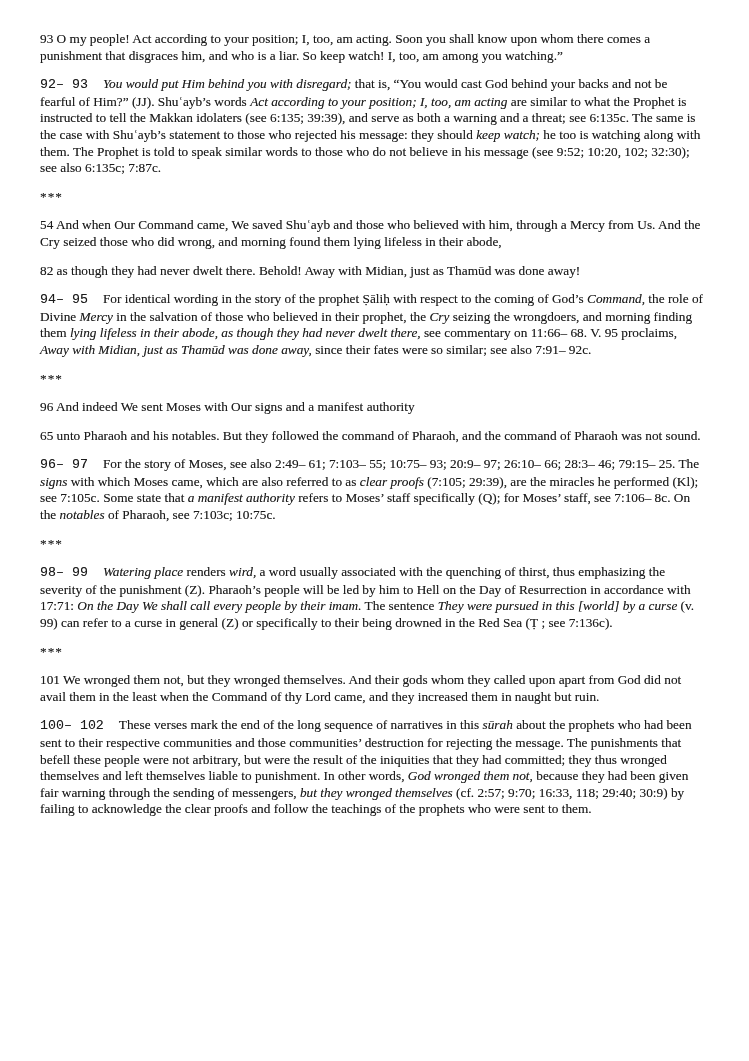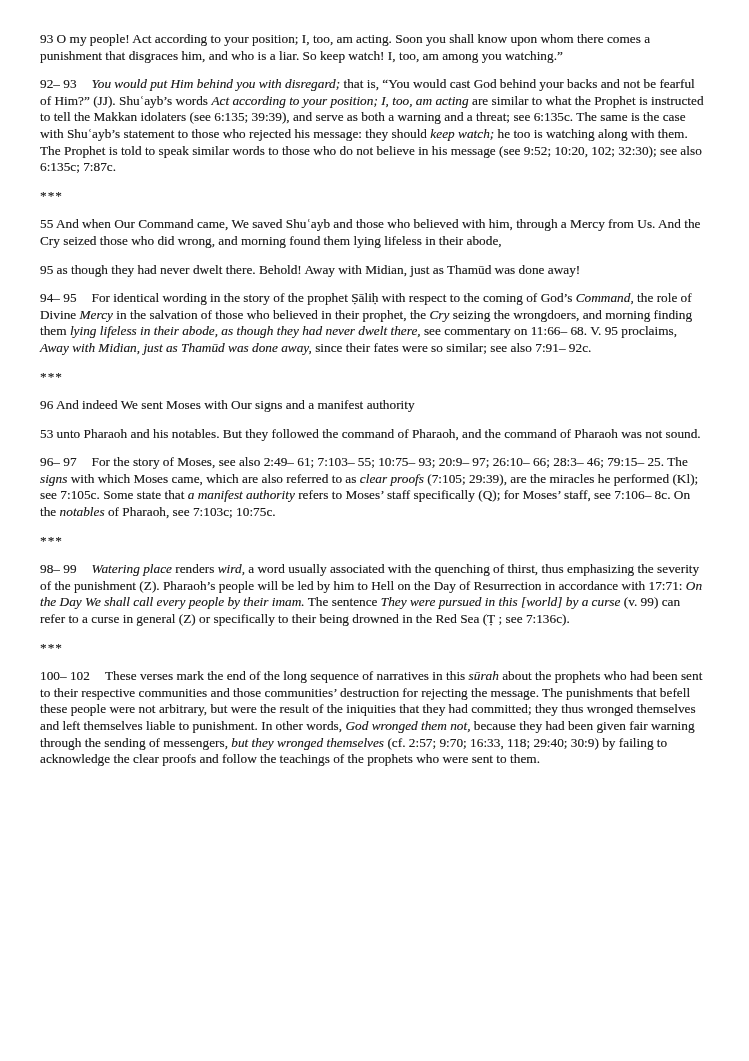--- a/index.html
+++ b/index.html
@@ -30,37 +30,39 @@
     margin: 0 0 12px 0;
     padding: 0;
   }
   .content p.separator {
     letter-spacing: 1px;
   }
   .ref {
     display: inline-block;
     padding-right: 15px;
     white-space: pre;
+    font-family: Liberation Mono, monospace;
   }
   .seg { font-style: normal; }
   .seg.i { font-style: italic; font-family: Liberation Serif, serif; }
 </style>
 </head>
 <body>
 
 <div class="page">
   <div class="content" id="content">
       <p class="verse"><span class="seg">93 O my people! Act according to your position; I, too, am acting. Soon you shall know upon whom there comes a punishment that disgraces him, and who is a liar. So keep watch! I, too, am among you watching.”</span></p>
       <p class="commentary"><span class="ref">92– 93</span><span class="seg i">You would put Him behind you with disregard;</span><span class="seg"> that is, “You would cast God behind your backs and not be fearful of Him?” (JJ). Shuʿayb’s words </span><span class="seg i">Act according to your position; I, too, am acting</span><span class="seg"> are similar to what the Prophet is instructed to tell the Makkan idolaters (see 6:135; 39:39), and serve as both a warning and a threat; see 6:135c. The same is the case with Shuʿayb’s statement to those who rejected his message: they should </span><span class="seg i">keep watch;</span><span class="seg"> he too is watching along with them. The Prophet is told to speak similar words to those who do not believe in his message (see 9:52; 10:20, 102; 32:30); see also 6:135c; 7:87c.</span></p>
       <p class="separator">***</p>
-      <p class="verse"><span class="seg">55 And when Our Command came, We saved Shuʿayb and those who believed with him, through a Mercy from Us. And the Cry seized those who did wrong, and morning found them lying lifeless in their abode,</span></p>
-      <p class="verse"><span class="seg">95 as though they had never dwelt there. Behold! Away with Midian, just as Thamūd was done away!</span></p>
+      <p class="verse"><span class="seg">54 And when Our Command came, We saved Shuʿayb and those who believed with him, through a Mercy from Us. And the Cry seized those who did wrong, and morning found them lying lifeless in their abode,</span></p>
+      <p class="verse"><span class="seg">82 as though they had never dwelt there. Behold! Away with Midian, just as Thamūd was done away!</span></p>
       <p class="commentary"><span class="ref">94– 95</span><span class="seg">For identical wording in the story of the prophet Ṣāliḥ with respect to the coming of God’s </span><span class="seg i">Command,</span><span class="seg"> the role of Divine </span><span class="seg i">Mercy</span><span class="seg"> in the salvation of those who believed in their prophet, the </span><span class="seg i">Cry</span><span class="seg"> seizing the wrongdoers, and morning finding them </span><span class="seg i">lying lifeless in their abode, as though they had never dwelt there,</span><span class="seg"> see commentary on 11:66– 68. V. 95 proclaims, </span><span class="seg i">Away with Midian, just as Thamūd was done away,</span><span class="seg"> since their fates were so similar; see also 7:91– 92c.</span></p>
       <p class="separator">***</p>
       <p class="verse"><span class="seg">96 And indeed We sent Moses with Our signs and a manifest authority</span></p>
-      <p class="verse"><span class="seg">53 unto Pharaoh and his notables. But they followed the command of Pharaoh, and the command of Pharaoh was not sound.</span></p>
+      <p class="verse"><span class="seg">65 unto Pharaoh and his notables. But they followed the command of Pharaoh, and the command of Pharaoh was not sound.</span></p>
       <p class="commentary"><span class="ref">96– 97</span><span class="seg">For the story of Moses, see also 2:49– 61; 7:103– 55; 10:75– 93; 20:9– 97; 26:10– 66; 28:3– 46; 79:15– 25. The </span><span class="seg i">signs</span><span class="seg"> with which Moses came, which are also referred to as </span><span class="seg i">clear proofs</span><span class="seg"> (7:105; 29:39), are the miracles he performed (Kl); see 7:105c. Some state that </span><span class="seg i">a manifest authority</span><span class="seg"> refers to Moses’ staff specifically (Q); for Moses’ staff, see 7:106– 8c. On the </span><span class="seg i">notables</span><span class="seg"> of Pharaoh, see 7:103c; 10:75c.</span></p>
       <p class="separator">***</p>
       <p class="commentary"><span class="ref">98– 99</span><span class="seg i">Watering place</span><span class="seg"> renders </span><span class="seg i">wird,</span><span class="seg"> a word usually associated with the quenching of thirst, thus emphasizing the severity of the punishment (Z). Pharaoh’s people will be led by him to Hell on the Day of Resurrection in accordance with 17:71: </span><span class="seg i">On the Day We shall call every people by their imam.</span><span class="seg"> The sentence </span><span class="seg i">They were pursued in this [world] by a curse</span><span class="seg"> (v. 99) can refer to a curse in general (Z) or specifically to their being drowned in the Red Sea (Ṭ ; see 7:136c).</span></p>
       <p class="separator">***</p>
+      <p class="verse"><span class="seg">101 We wronged them not, but they wronged themselves. And their gods whom they called upon apart from God did not avail them in the least when the Command of thy Lord came, and they increased them in naught but ruin.</span></p>
       <p class="commentary"><span class="ref">100– 102</span><span class="seg">These verses mark the end of the long sequence of narratives in this </span><span class="seg i">sūrah</span><span class="seg"> about the prophets who had been sent to their respective communities and those communities’ destruction for rejecting the message. The punishments that befell these people were not arbitrary, but were the result of the iniquities that they had committed; they thus wronged themselves and left themselves liable to punishment. In other words, </span><span class="seg i">God wronged them not,</span><span class="seg"> because they had been given fair warning through the sending of messengers, </span><span class="seg i">but they wronged themselves</span><span class="seg"> (cf. 2:57; 9:70; 16:33, 118; 29:40; 30:9) by failing to acknowledge the clear proofs and follow the teachings of the prophets who were sent to them.</span></p>
     </div>
 </div>
 
 </body></html>

